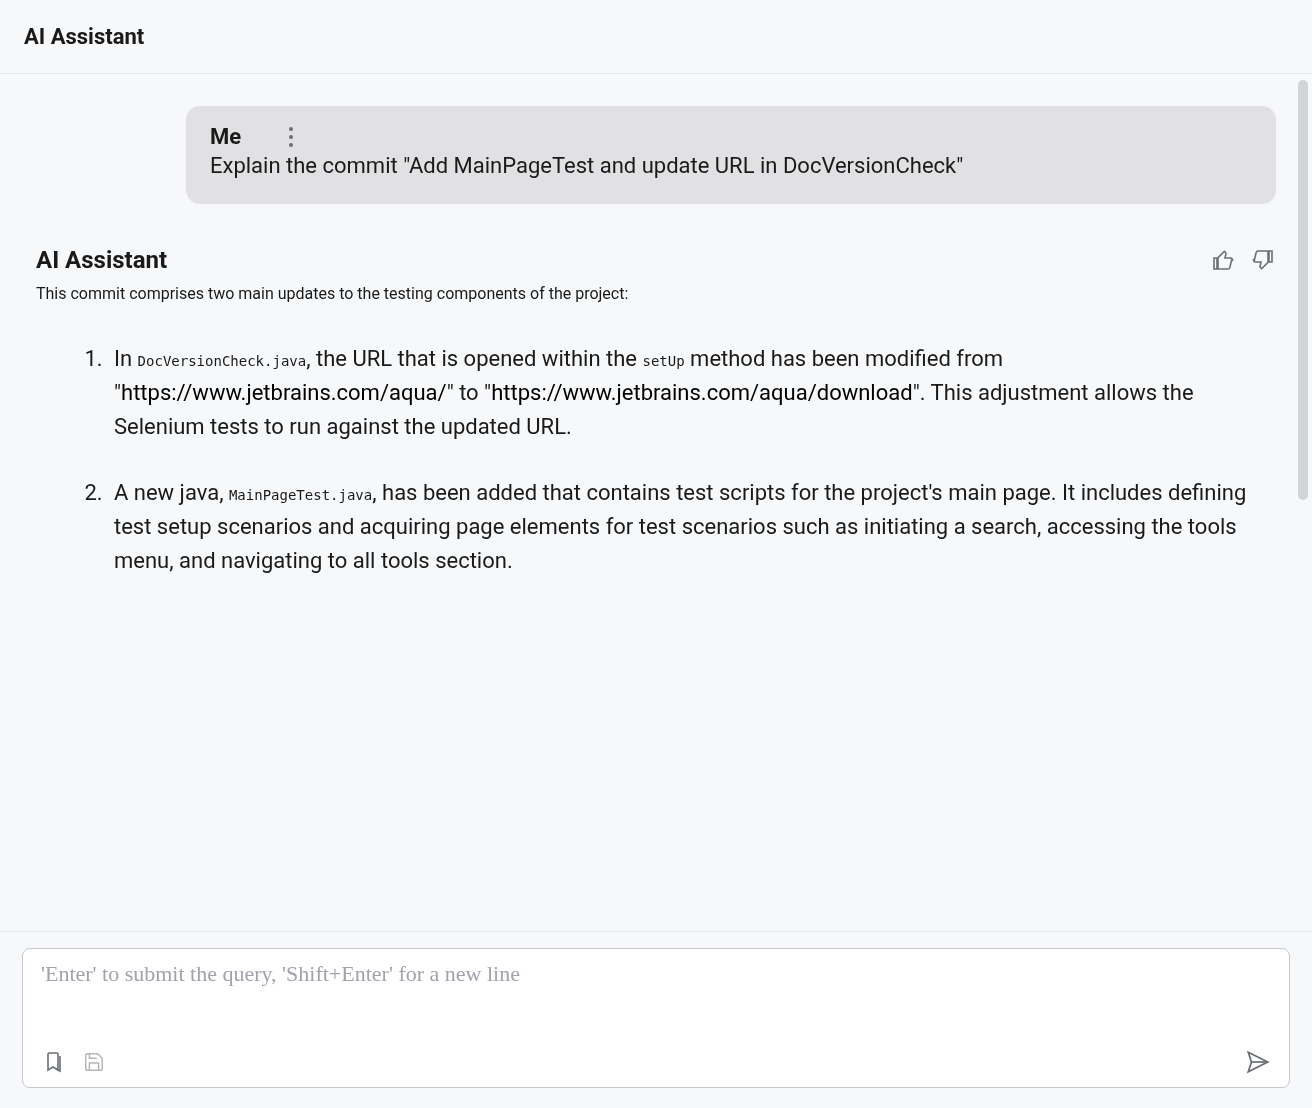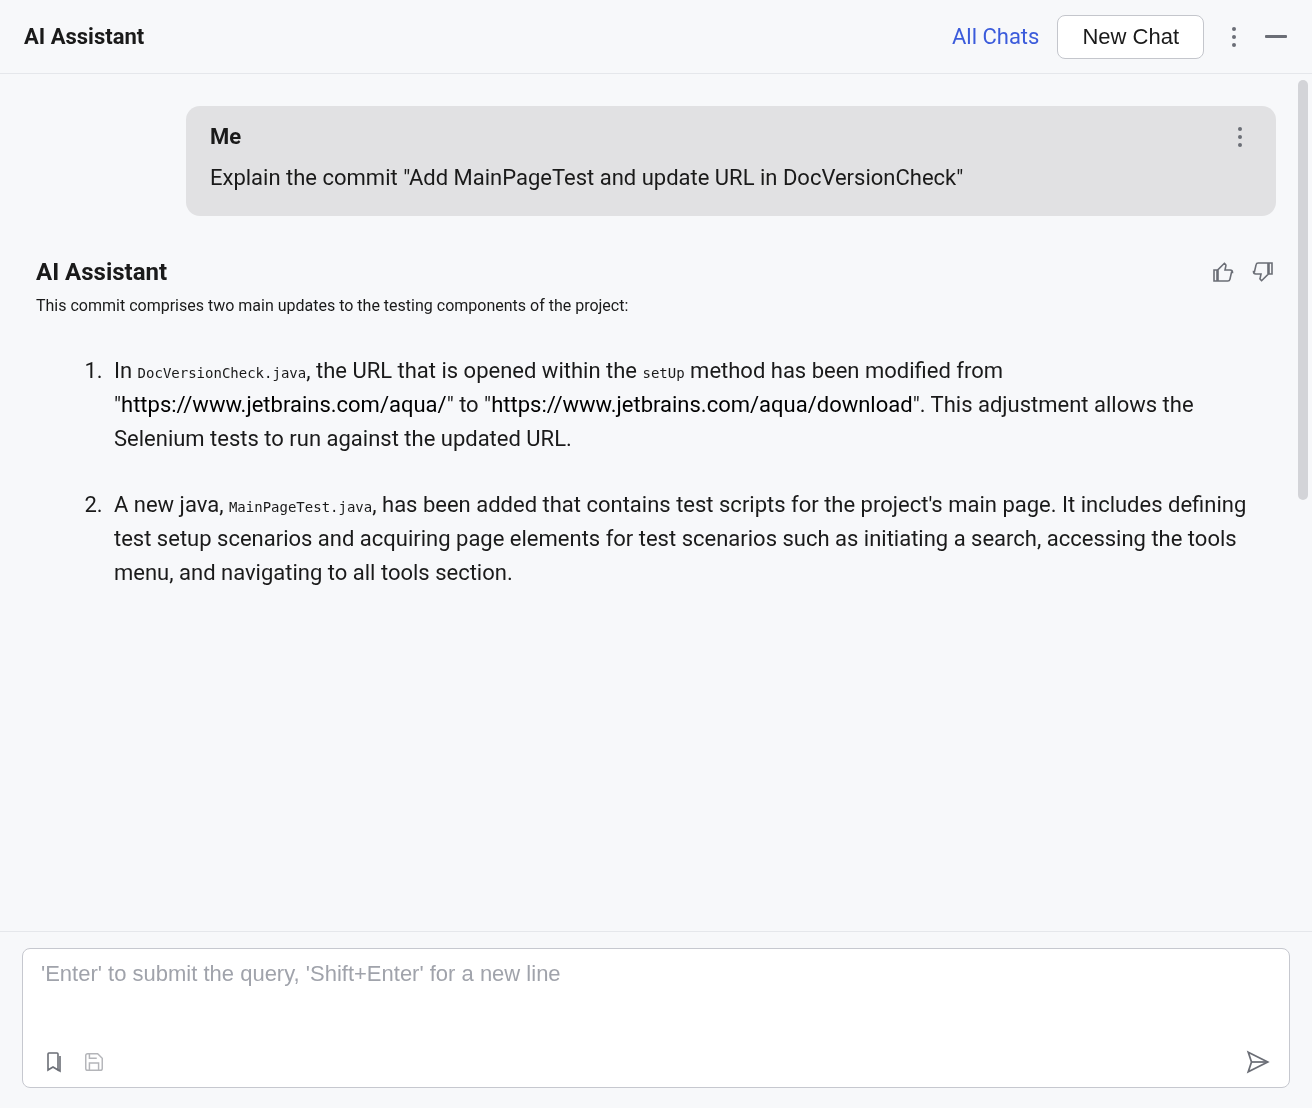--- a/index.html
+++ b/index.html
@@ -84,23 +84,22 @@
     .user-msg {
       background: #e1e1e3;
       border-radius: 14px;
       padding: 18px 24px 22px 24px;
       margin-left: 150px;
       margin-bottom: 42px;
       position: relative;
     }
     .user-msg-header {
       display: flex;
-      justify-content: space-between;
-      align-items: center;
-      margin-bottom: 14px;
+      align-items: center;
+      margin-bottom: 2px;
       gap: 38px;
     }
     .user-msg-sender {
       font-size: 22px;
       font-weight: 700;
       color: #1a1a1a;
     }
     .user-msg-text {
       font-size: 22px;
       color: #1a1a1a;
@@ -170,21 +169,21 @@
       display: flex;
       flex-direction: column;
     }
     .input-text {
       flex: 1;
       border: none;
       outline: none;
       resize: none;
       font-size: 22px;
       color: #1a1a1a;
-      font-family: Liberation Sans, sans-serif;
+      font-family: Liberation Serif, serif;
     }
     .input-text::placeholder {
       color: #a0a3ab;
     }
     .input-toolbar {
       display: flex;
       align-items: center;
       gap: 14px;
     }
     .input-toolbar-right {
@@ -215,34 +214,20 @@
       right: 0;
       height: 1px;
       background: #e5e7eb;
     }
   </style>
 </head>
 <body>
 
 <div class="header">
   <div class="header-title">AI Assistant</div>
-  <div class="header-actions">
-    <span class="all-chats-link">All Chats</span>
-    <button class="new-chat-btn">New Chat</button>
-    <div class="icon-btn">
-      <div class="more-dots">
-        <span></span>
-          <span></span>
-          <span></span>
-      </div>
-    </div>
-    <div class="icon-btn">
-      <div class="minimize-line"></div>
-    </div>
-  </div>
 </div>
 
 <div class="scrollbar"></div>
 
 <div class="chat-body">
   <div class="user-msg">
     <div class="user-msg-header">
       <div class="user-msg-sender">Me</div>
       <div class="icon-btn user-msg-more">
         <div class="more-dots">

